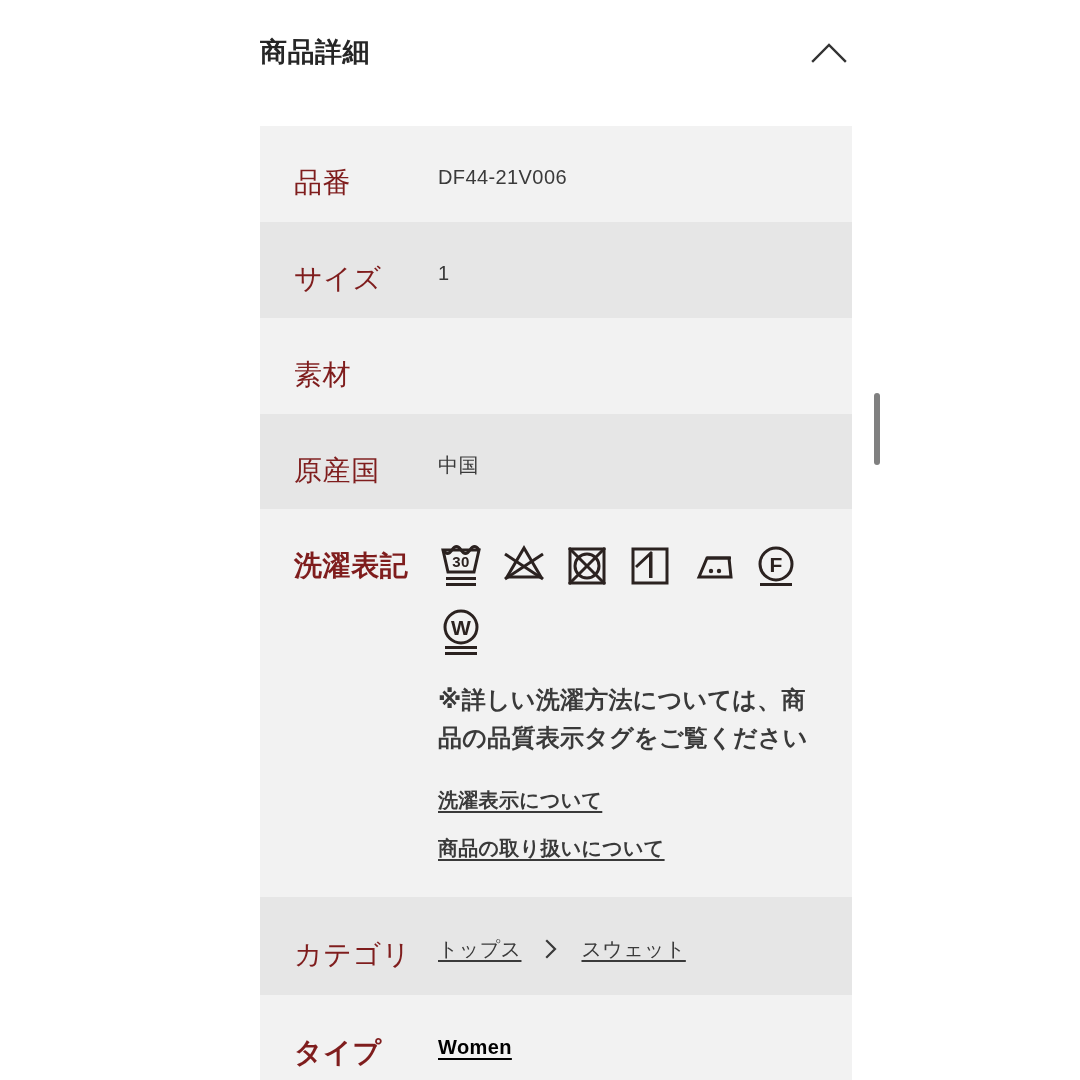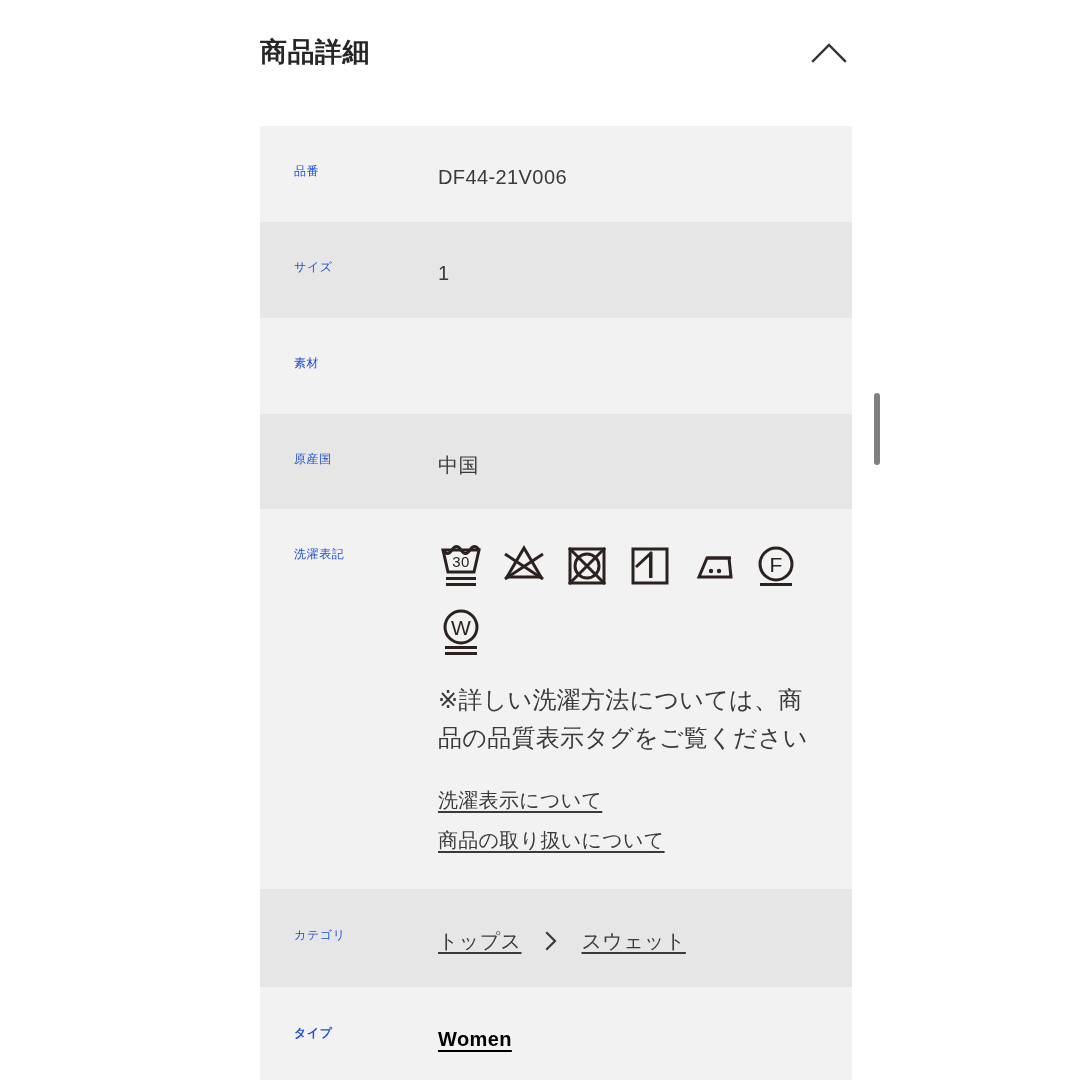--- a/index.html
+++ b/index.html
@@ -69,41 +69,41 @@
     align-items: flex-start;
     box-sizing: border-box;
     padding: 0 34px;
   }
   .detail-row.light  { background: #f2f2f2; }
   .detail-row.shade  { background: #e6e6e6; justify-content: space-between; }
 
   .row-label {
     width: 144px;
     flex: 0 0 144px;
-    font-size: 12px;
-    color: #1d4ed8;
+    font-size: 28px;
+    color: #7f1d1d;
     line-height: 1.5;
     letter-spacing: 0.6px;
     white-space: nowrap;
   }
   .row-value {
     flex: 1 1 auto;
     font-size: 20px;
     color: #3a3a3a;
     line-height: 1.5;
     letter-spacing: 0.4px;
   }
 
   
   .row-h96 { height: 96px; }
   .row-h95 { height: 95px; }
   .row-h96 .row-label, .row-h96 .row-value,
   .row-h95 .row-label, .row-h95 .row-value { padding-top: 36px; }
 
-  .row-care { padding-top: 32px; padding-bottom: 34px; }
+  .row-care { padding-top: 32px; padding-bottom: 34px; font-weight: bold; }
   .row-care .row-label { padding-top: 4px; }
 
   .row-category { height: 98px; }
   .row-category .row-label,
   .row-category .row-value { padding-top: 37px; }
 
   .row-type { height: 97px; }
   .row-type .row-label,
   .row-type .row-value { padding-top: 37px; font-weight: bold; }
 
@@ -127,21 +127,21 @@
   }
   .care-links { display: block; }
   .care-link {
     display: inline-block;
     font-size: 20px;
     line-height: 1.5;
     color: #3a3a3a;
     text-decoration: underline;
     text-underline-offset: 4px;
     letter-spacing: 0.3px;
-    margin-bottom: 10px;
+    margin-bottom: 18px;
     cursor: pointer;
   }
   .care-link:last-child { margin-bottom: 0; }
 
   
   .breadcrumb {
     display: flex;
     align-items: center;
     gap: 23px;
   }

